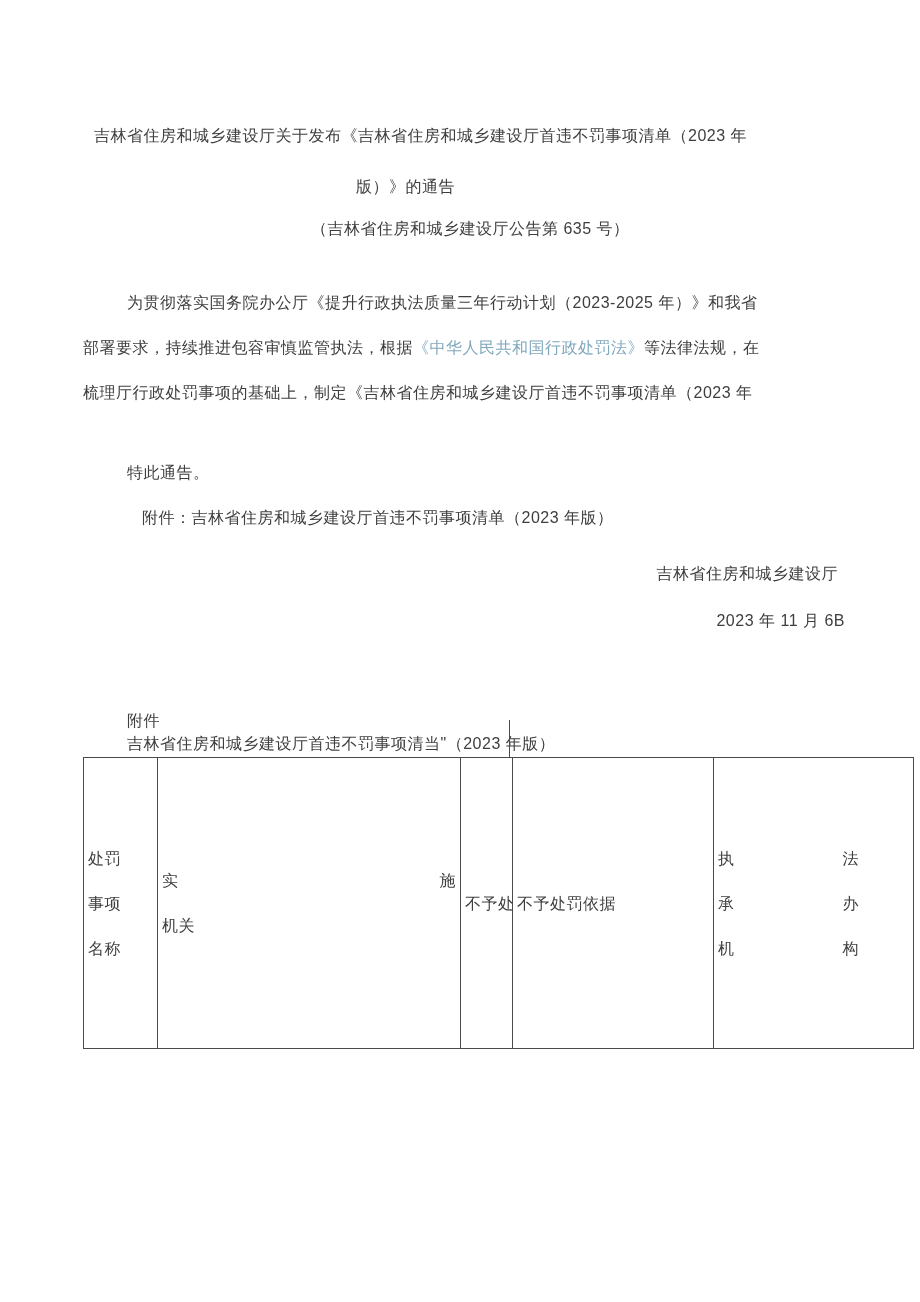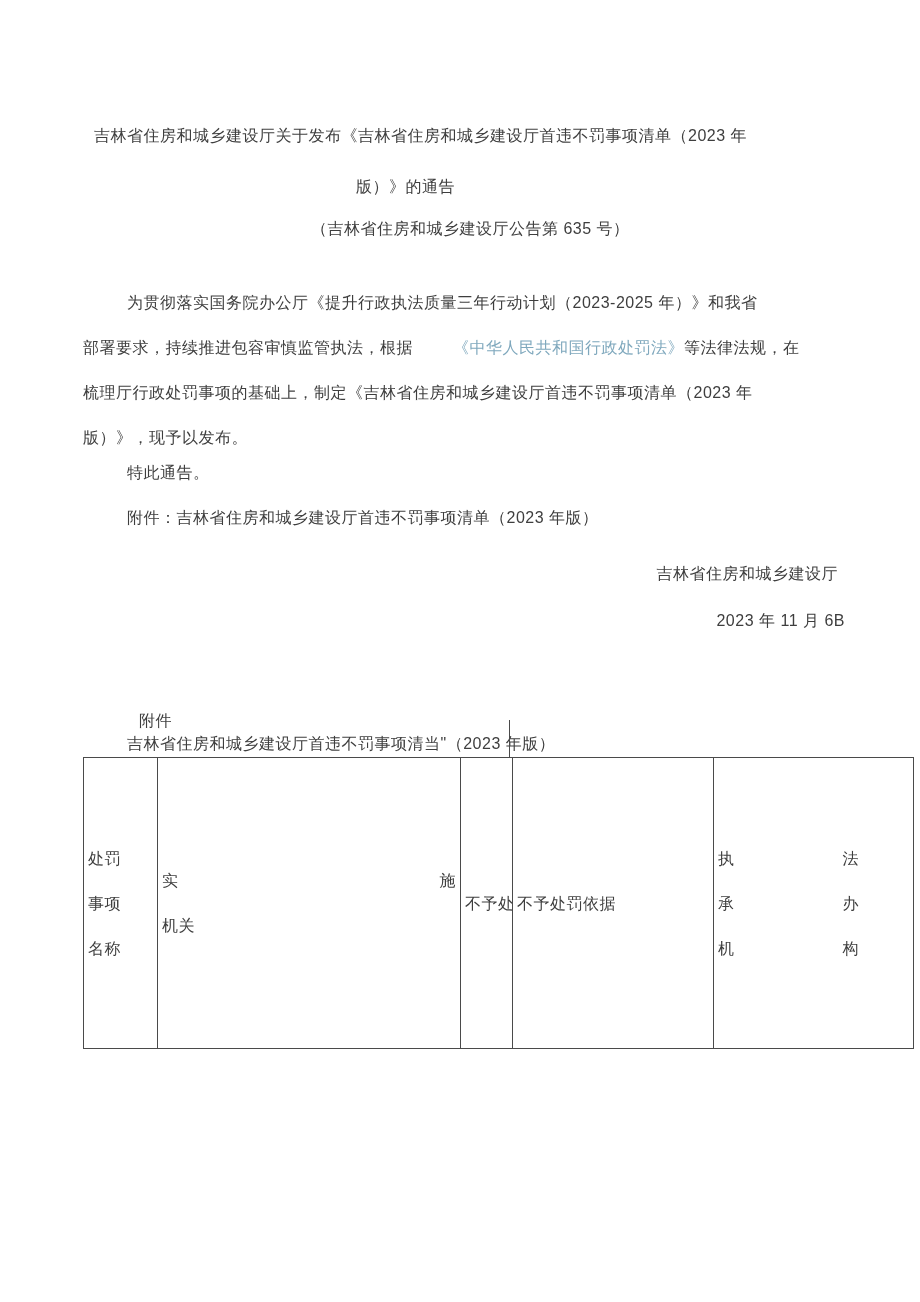--- a/index.html
+++ b/index.html
@@ -19,34 +19,34 @@
     font-size:16px;
     letter-spacing:0.5px;
     overflow:hidden;
   }
   .line{
     position:absolute;
     white-space:nowrap;
     line-height:24px;
   }
   .r{ text-align:right; }
-  .link{ color:var(--link); text-decoration:none; cursor:pointer;margin-left:40px; }
+  .link{ color:var(--link); text-decoration:none; cursor:pointer; }
   
   .title-l1{ left:94px;  top:124px; }
   .title-l2{ left:356px; top:175px; }
   .subtitle{ left:311px; top:217px; }
   .p1-l1{ left:127px; top:291px; }
   .p1-l2{ left:83px;  top:336px; }
   .p1-l3{ left:83px;  top:381px; }
   .p1-l4{ left:83px;  top:426px; }
   .p2   { left:127px; top:461px; }
-  .p3   { left:127px; top:506px; }
+  .p3   { left:142px; top:506px; }
   .sig-org { left:0; width:838px; top:562px; }
   .sig-date{ left:0; width:845px; top:609px; }
-  .att-label{ left:127px; top:709px;margin-left:12px; }
+  .att-label{ left:127px; top:709px; }
   .att-title{ left:127px; top:732px; }
   .vbar{
     position:absolute;
     left:509px; top:720px;
     width:1px; height:38px;
     background:var(--border);
   }
   
   .hdr-table{
     position:absolute;
@@ -83,21 +83,20 @@
 
   <div class="line title-l1">吉林省住房和城乡建设厅关于发布《吉林省住房和城乡建设厅首违不罚事项清单（2023 年</div>
   <div class="line title-l2">版）》的通告</div>
   <div class="line subtitle">（吉林省住房和城乡建设厅公告第 635 号）</div>
 
   <div class="line p1-l1">为贯彻落实国务院办公厅《提升行政执法质量三年行动计划（2023-2025 年）》和我省</div>
   <div class="line p1-l2">
     <span>部署要求，持续推进包容审慎监管执法，根据</span><a class="link">《中华人民共和国行政处罚法》</a><span>等法律法规，在</span>
   </div>
   <div class="line p1-l3">梳理厅行政处罚事项的基础上，制定《吉林省住房和城乡建设厅首违不罚事项清单（2023 年</div>
-  <div class="line p1-l4">版）》，现予以发布。</div>
 
   <div class="line p2">特此通告。</div>
   <div class="line p3">附件：吉林省住房和城乡建设厅首违不罚事项清单（2023 年版）</div>
 
   <div class="line r sig-org">吉林省住房和城乡建设厅</div>
   <div class="line r sig-date">2023 年 11 月 6B</div>
 
   <div class="line att-label">附件</div>
   <div class="line att-title">
     <span>吉林省住房和城乡建设厅首违不罚事项清当</span><span>"（2023 年版）</span>

